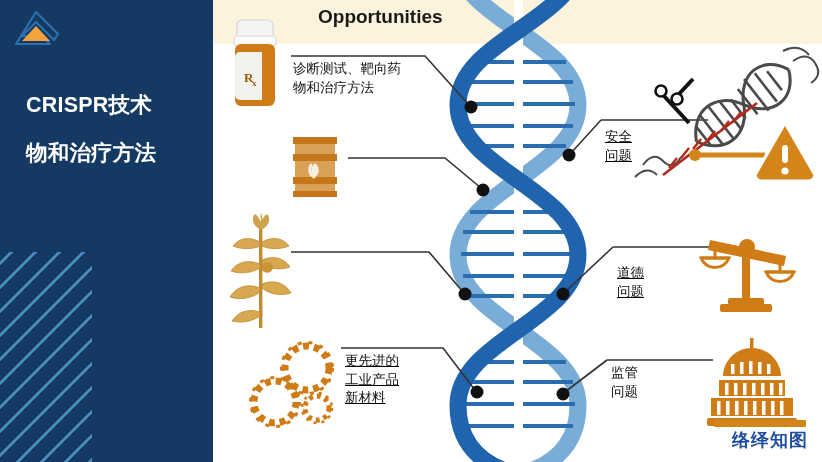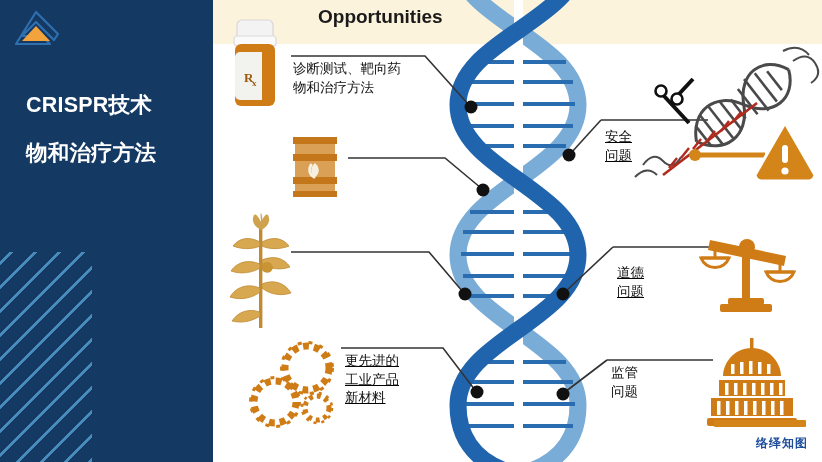--- a/index.html
+++ b/index.html
@@ -58,21 +58,21 @@
   }
 
   
   .lines { position:absolute; left:0; top:0; width:609px; height:462px; pointer-events:none; }
 
   
   .icon { position:absolute; }
 
   .watermark {
     position:absolute; right:14px; bottom:10px;
-    font-size:12px; font-weight:700; color:#1f4e9c;
+    font-size:18px; font-weight:700; color:#1f4e9c;
     letter-spacing:1px;
   }
   .wm-bar {
     position:absolute; right:16px; bottom:35px;
     width:92px; height:7px; background:#d4851a; border-radius:1px;
   }
 </style>
 </head>
 <body>
 

